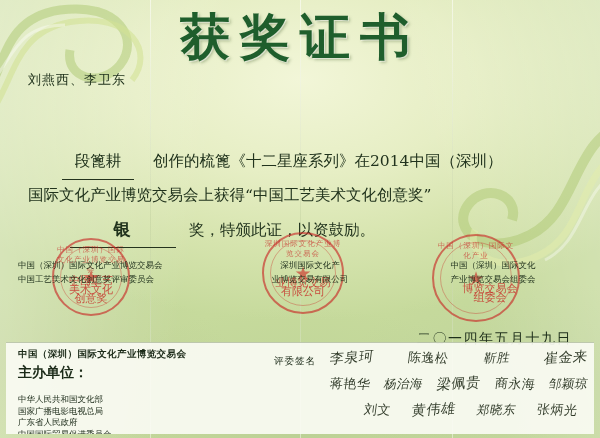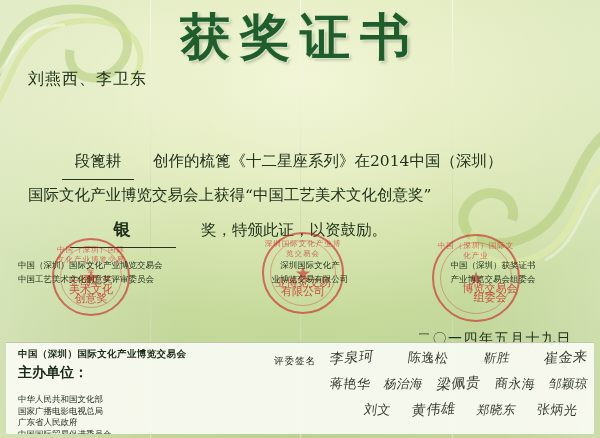--- a/index.html
+++ b/index.html
@@ -81,21 +81,21 @@
     font-size: 15.5px;
     color: #21331d;
     line-height: 34px;
   }
   .line {
     white-space: nowrap;
     position: relative;
     height: 34px;
   }
   .name-main {
-    font-size: 16px;
+    font-size: 13px;
     letter-spacing: 1px;
   }
   .indent-2 { padding-left: 34px; margin-top: 48px; }
   .underline-name {
     border-bottom: 1.4px solid #24331d;
     padding: 0 6px 1px 6px;
     display: inline-block;
     min-width: 60px;
     text-align: center;
   }
@@ -310,21 +310,21 @@
     </div>
     <div class="line indent-2">
       <span class="underline-name">段篦耕</span>
       <span style="margin-left:14px;">创作的梳篦《十二星座系列》在2014中国（深圳）</span>
     </div>
     <div class="line">
       <span>国际文化产业博览交易会上获得“中国工艺美术文化创意奖”</span>
     </div>
     <div class="line grade-line">
       <span class="underline-grade">银</span>
-      <span style="margin-left:20px;">奖，特颁此证，以资鼓励。</span>
+      <span style="margin-left:8px;">奖，特颁此证，以资鼓励。</span>
     </div>
   </div>
 
   <div class="seal" id="seal-1">
     <div class="seal-ring"></div>
     <div class="seal-arc">中国（深圳）国际文化产业博览交易会</div>
     <div class="seal-star">★</div>
     <div class="seal-text" style="top:66%;">中国工艺美术文化创意奖</div>
   </div>
 
@@ -345,21 +345,21 @@
   <div class="orgs">
     <div class="org-col col1">
       <div>中国（深圳）国际文化产业博览交易会</div>
       <div>中国工艺美术文化创意奖评审委员会</div>
     </div>
     <div class="org-col col2">
       <div>深圳国际文化产</div>
       <div>业博览交易有限公司</div>
     </div>
     <div class="org-col col3">
-      <div>中国（深圳）获奖证书</div>
+      <div>中国（深圳）国际文化</div>
       <div>产业博览交易会组委会</div>
     </div>
   </div>
 
   <div class="date-line">二〇一四年五月十九日</div>
 
   <div class="footer">
     <div class="footer-left">
       <div class="footer-title">中国（深圳）国际文化产业博览交易会</div>
       <div class="footer-sub">主办单位：</div>

